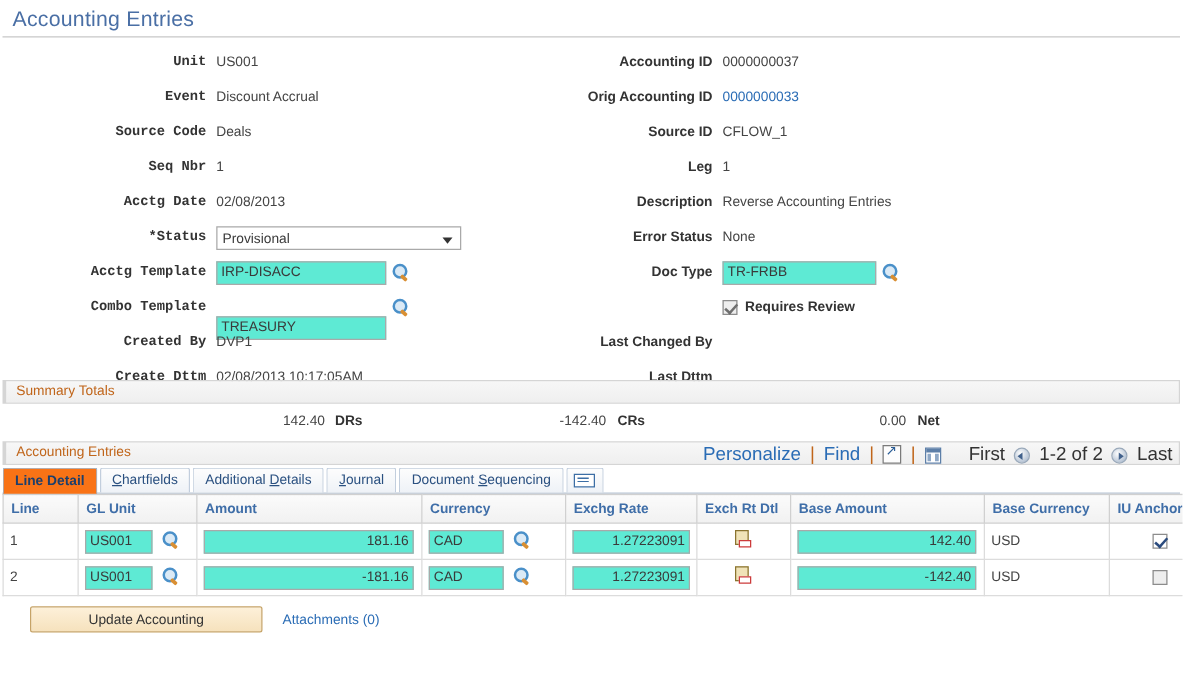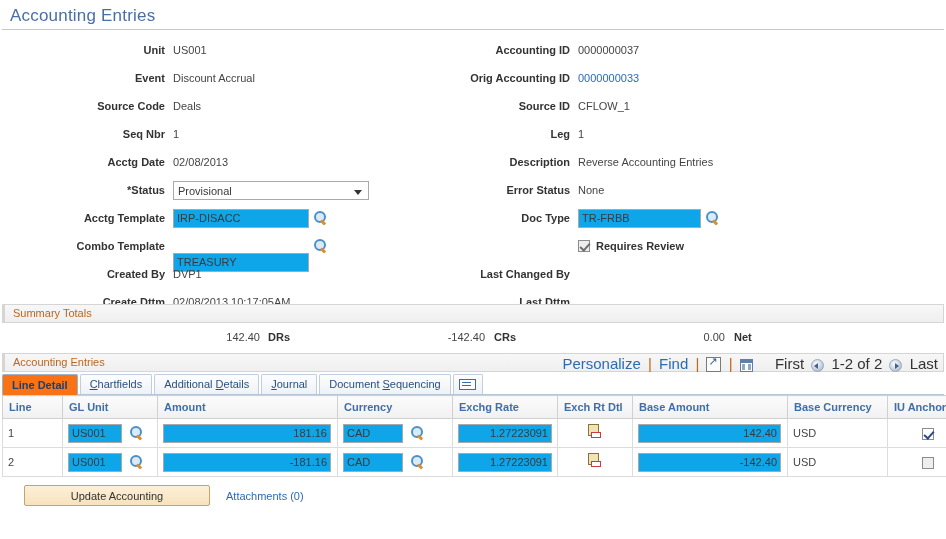--- a/index.html
+++ b/index.html
@@ -49,37 +49,37 @@
     height: 28px;
   }
   .flabel {
     text-align: right;
     font-weight: bold;
     color: #333333;
     font-size: 11px;
     padding-right: 8px;
     white-space: nowrap;
   }
-  .col-left .flabel  { width: 165px; }
+  .col-left .flabel  { width: 165px; font-family: Liberation Mono, monospace; }
   .col-right .flabel { width: 100px; }
   .fvalue {
     font-size: 11px;
     color: #444444;
     white-space: nowrap;
   }
   .fvalue.link {
     color: #2a6cb5;
     text-decoration: none;
     cursor: pointer;
   }
 
   
   .txt {
     border: 1px solid #a9a9a9;
-    background: #0ea5e9;
+    background: #5eead4;
     height: 17px;
     line-height: 17px;
     font-family: "Liberation Sans", sans-serif;
     font-size: 11px;
     color: #3a3a3a;
     padding: 0 3px;
     box-sizing: content-box;
   }
   .sel {
     border: 1px solid #a9a9a9;

